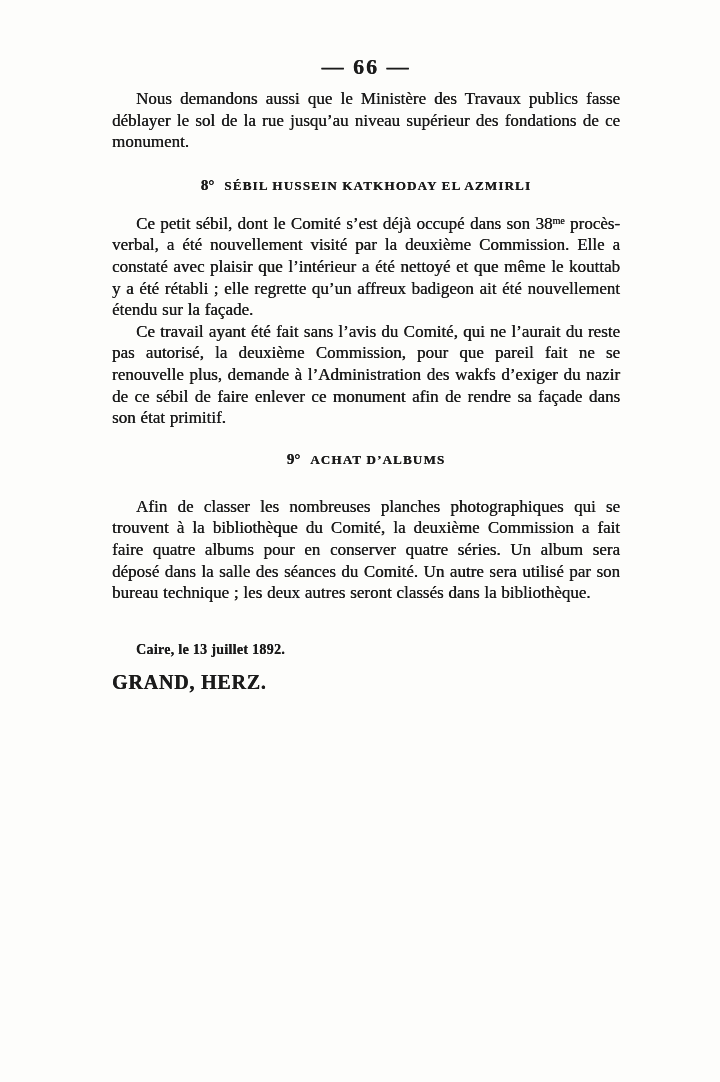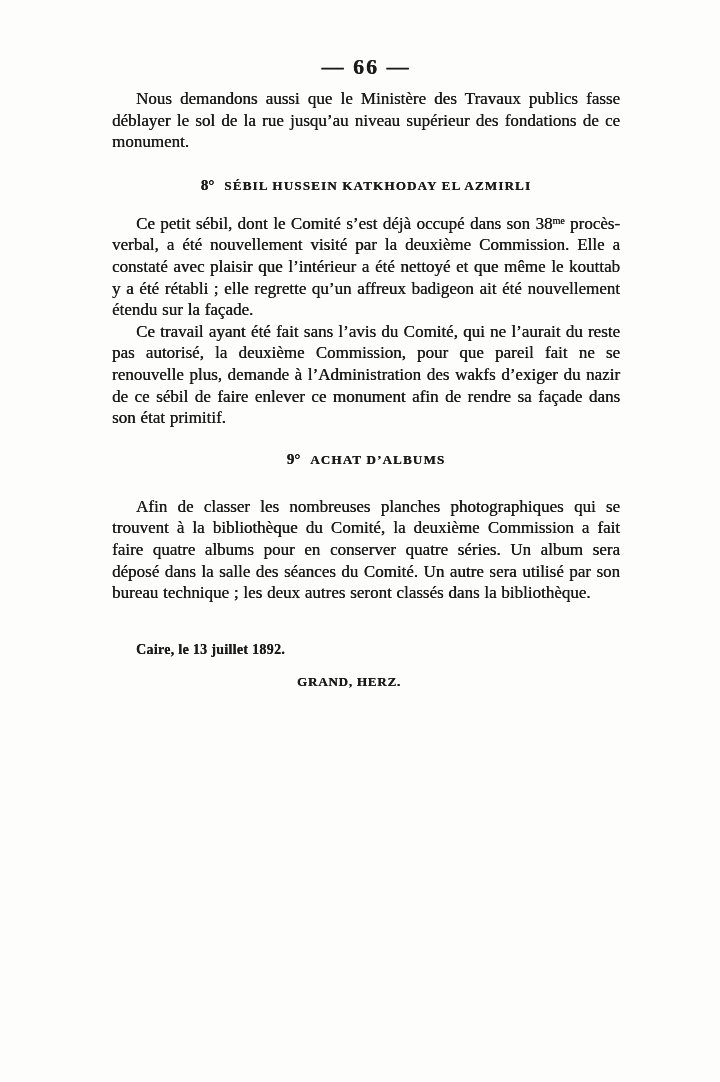--- a/index.html
+++ b/index.html
@@ -69,22 +69,22 @@
   p.dateline {
     margin: 38px 0 0 24px;
     font-size: 14px;
     line-height: 15px;
     font-weight: bold;
     letter-spacing: 0.3px;
     text-shadow: 0.2px 0 0 currentColor;
   }
   p.signature {
     margin: 16px 34px 0 0;
-    text-align: center;
-    font-size: 13px;
+    text-align: left;
+    font-size: 20px;
     line-height: 18px;
     font-weight: bold;
     letter-spacing: 0.8px;
     text-shadow: 0.3px 0 0 currentColor;
   }
 </style>
 </head>
 <body>
 
 <div class="page">

